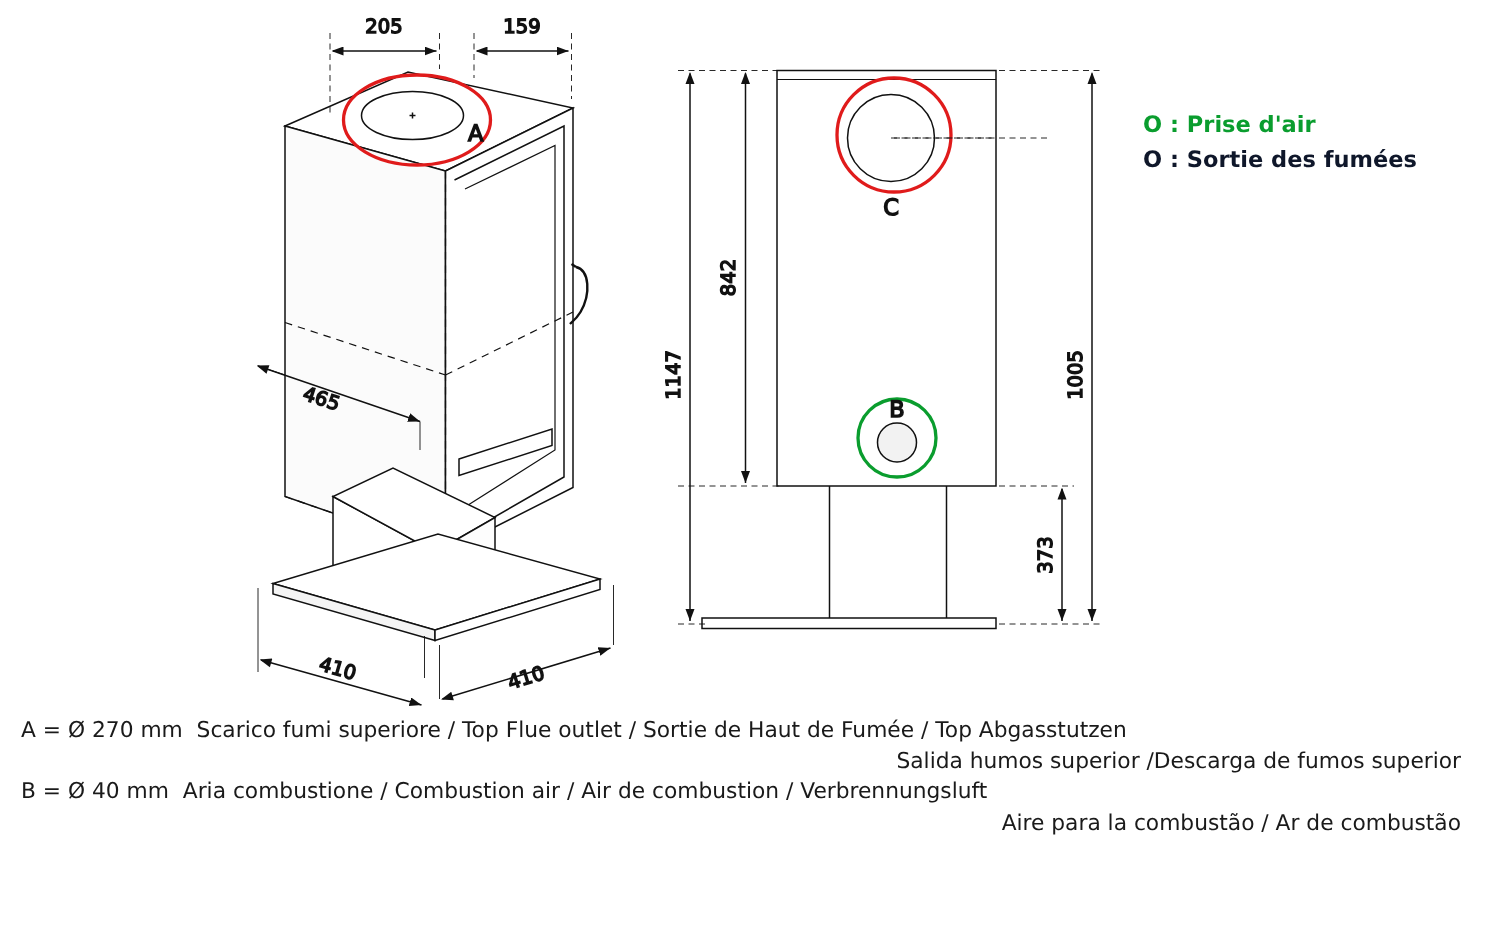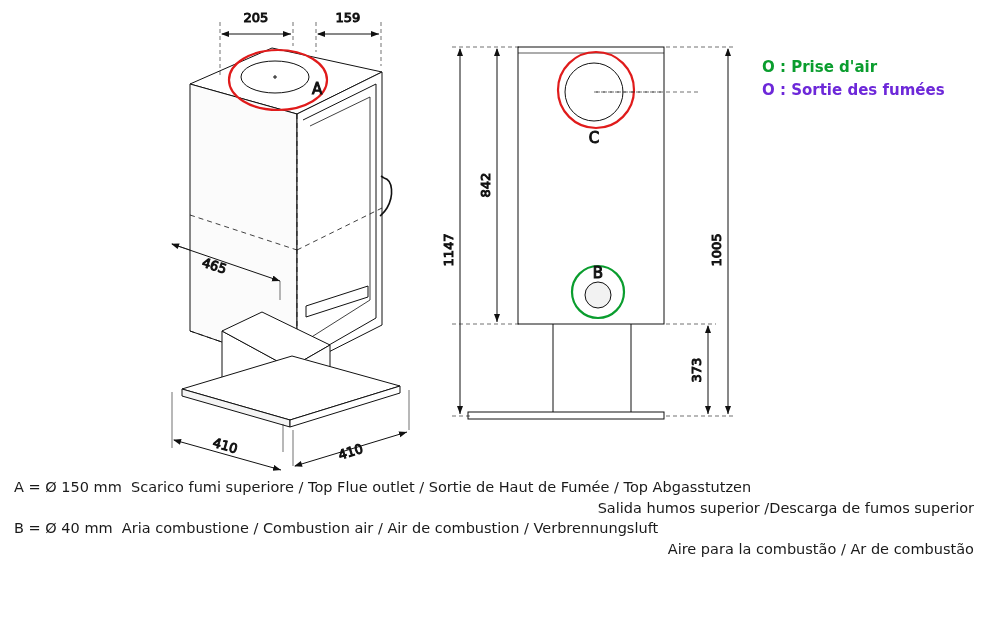--- a/index.html
+++ b/index.html
@@ -28,22 +28,22 @@
   }
   .legend {
     position: absolute;
     left: 762px;
     top: 56px;
     font-family: "DejaVu Sans", sans-serif;
     font-size: 15px;
     font-weight: bold;
     line-height: 1.55;
   }
-  .legend .air   { color: #0a9d2e; }
-  .legend .fumee { color: #6d28d9; }
+  .legend .air   { color: #0a9d2e; margin-top: 16px; }
+  .legend .fumee { color: #0f172a; }
 
   .notes {
     position: absolute;
     left: 14px;
     top: 477px;
     width: 960px;
     font-family: "DejaVu Sans", sans-serif;
     font-size: 14.5px;
     color: #1a1a1a;
     line-height: 1.42;
@@ -207,19 +207,19 @@
 
     </g>
   </svg>
 
   <div class="legend">
     <div class="air">O : Prise d'air</div>
     <div class="fumee">O : Sortie des fumées</div>
   </div>
 
   <div class="notes">
-    <div class="note-line">A = Ø 150 mm  Scarico fumi superiore / Top Flue outlet / Sortie de Haut de Fumée / Top Abgasstutzen</div>
+    <div class="note-line">A = Ø 270 mm  Scarico fumi superiore / Top Flue outlet / Sortie de Haut de Fumée / Top Abgasstutzen</div>
     <div class="note-line indent">Salida humos superior /Descarga de fumos superior</div>
     <div class="note-line">B = Ø 40 mm  Aria combustione / Combustion air / Air de combustion / Verbrennungsluft</div>
     <div class="note-line indent">Aire para la combustão / Ar de combustão</div>
   </div>
 
 </div>
 
 </body></html>

